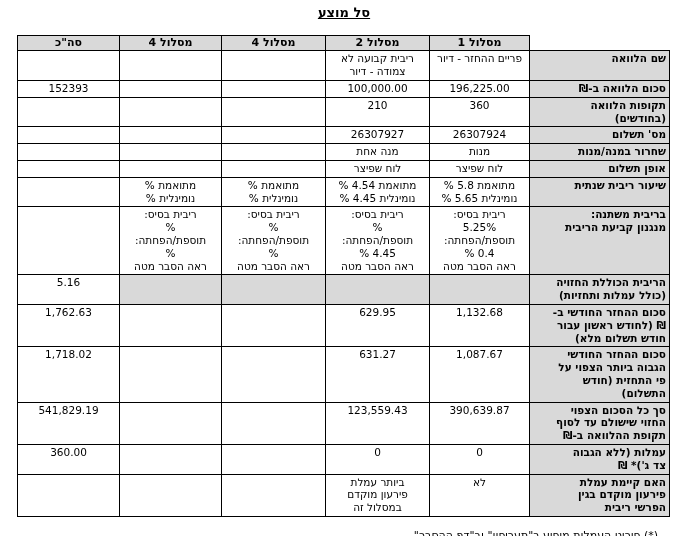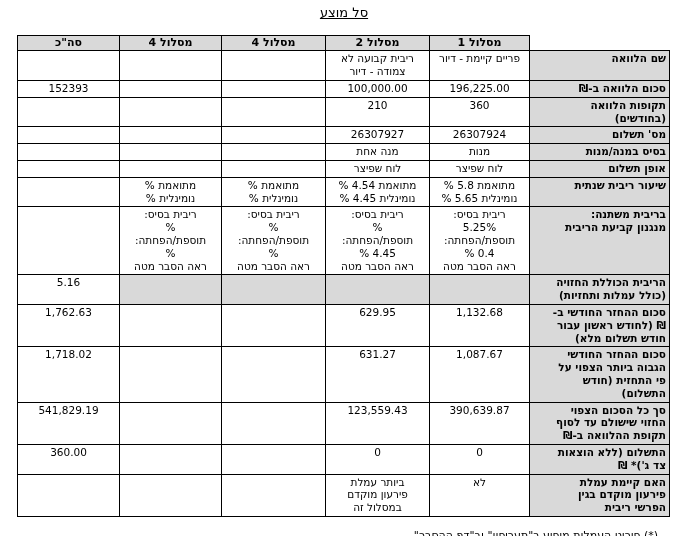--- a/index.html
+++ b/index.html
@@ -11,21 +11,21 @@
     background: #ffffff;
     font-family: "DejaVu Sans", sans-serif;
     color: #000;
     direction: rtl;
     position: relative;
   }
   .title {
     margin-top: 5px;
     text-align: center;
     font-size: 13px;
-    font-weight: normal;
+    font-weight: bold;
     text-decoration: underline;
   }
   table.loan-table {
     border-collapse: collapse;
     table-layout: fixed;
     width: 652px;
     margin: 15px 18px 0 18px;
   }
   .loan-table th, .loan-table td {
     border: 1px solid #000;
@@ -89,21 +89,21 @@
       <th>מסלול 1</th>
       <th>מסלול 2</th>
       <th>מסלול 4</th>
       <th>מסלול 4</th>
       <th>סה"כ</th>
     </tr>
   </thead>
   <tbody>
     <tr>
       <th class="rowhead">שם הלוואה</th>
-      <td>פריים קיימת - דיור</td>
+      <td>פריים ההחזר - דיור</td>
       <td>ריבית קבועה לא
 צמודה - דיור</td>
       <td></td>
       <td></td>
       <td></td>
     </tr>
     <tr>
       <th class="rowhead">סכום הלוואה ב-₪</th>
       <td>196,225.00</td>
       <td>100,000.00</td>
@@ -122,21 +122,21 @@
     </tr>
     <tr>
       <th class="rowhead">מס' תשלום</th>
       <td>26307924</td>
       <td>26307927</td>
       <td></td>
       <td></td>
       <td></td>
     </tr>
     <tr>
-      <th class="rowhead">בסיס במנה/מנות</th>
+      <th class="rowhead">שחרור במנה/מנות</th>
       <td>מנות</td>
       <td>מנה אחת</td>
       <td></td>
       <td></td>
       <td></td>
     </tr>
     <tr>
       <th class="rowhead">אופן תשלום</th>
       <td>לוח שפיצר</td>
       <td>לוח שפיצר</td>
@@ -215,21 +215,21 @@
       <th class="rowhead">סך כל הסכום הצפוי
 החזוי שישולם עד לסוף
 תקופת ההלוואה ב-₪</th>
       <td>390,639.87</td>
       <td>123,559.43</td>
       <td></td>
       <td></td>
       <td>541,829.19</td>
     </tr>
     <tr>
-      <th class="rowhead">התשלום (ללא הוצאות
+      <th class="rowhead">עמלות (ללא הגבוה
 צד ג')* ₪</th>
       <td>0</td>
       <td>0</td>
       <td></td>
       <td></td>
       <td>360.00</td>
     </tr>
     <tr>
       <th class="rowhead">האם קיימת עמלת
 פירעון מוקדם בגין

